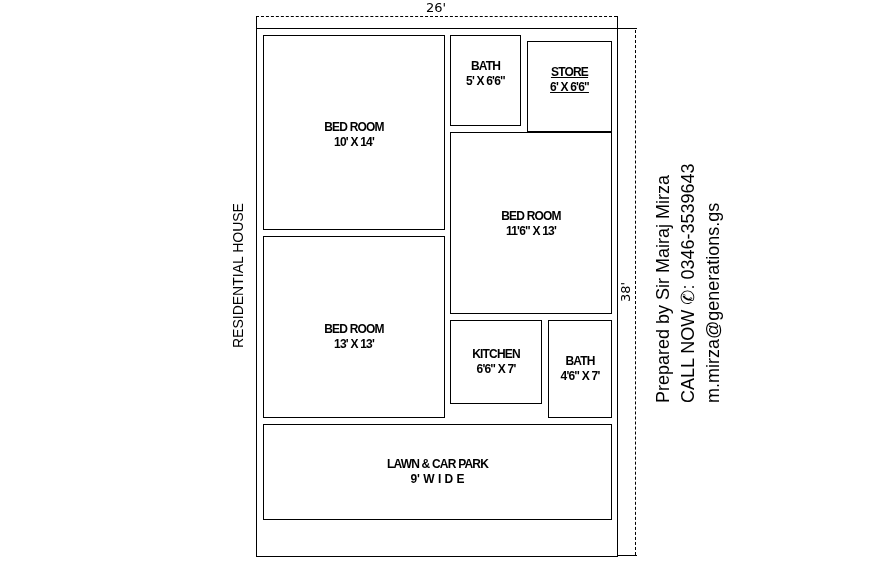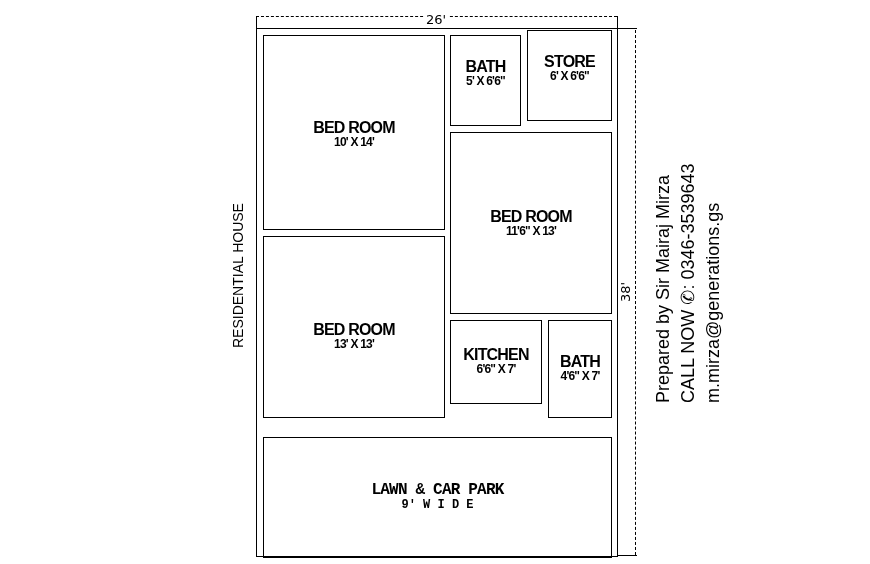--- a/index.html
+++ b/index.html
@@ -1,25 +1,25 @@
 <!DOCTYPE html>
 <html><head>
   <meta charset="utf-8">
   <style>
     html, body { margin: 0; padding: 0; background: #ffffff; }
     body { width: 870px; height: 564px; position: relative; overflow: hidden; font-family: "Liberation Sans", sans-serif; color: #000; }
     .box { position: absolute; border: 1.5px solid #000; box-sizing: border-box; }
     .room { display: flex; flex-direction: column; align-items: center; justify-content: center; text-align: center; }
-    .room-name { font-size: 16px; font-weight: bold; letter-spacing: -0.8px; line-height: 15px; }
+    .room-name { font-size: 12px; font-weight: bold; letter-spacing: -0.8px; line-height: 15px; }
     .room-dim { font-size: 12px; font-weight: bold; letter-spacing: -0.8px; line-height: 15px; }
     .dash-h { position: absolute; height: 0; border-top: 1.5px dashed #000; }
     .dash-v { position: absolute; width: 0; border-left: 1.5px dashed #000; }
     .line-h { position: absolute; height: 0; border-top: 1.5px solid #000; }
     .line-v { position: absolute; width: 0; border-left: 1.5px solid #000; }
-    .dim-label { position: absolute; font-family: "DejaVu Sans", sans-serif; font-size: 13px; font-weight: normal; background: #fff; padding: 12px 2px; }
+    .dim-label { position: absolute; font-family: "DejaVu Sans", sans-serif; font-size: 13px; font-weight: normal; background: #fff; padding: 0 2px; }
     .vert { position: absolute; transform-origin: left top; transform: rotate(-90deg); white-space: nowrap; }
     .credit-line { font-size: 18px; line-height: 18px; }
     .house-title { font-size: 14px; }
   </style>
 </head>
 <body>
 
 <div class="dash-h" style="left:256px; top:16px; width:361px;"></div>
 <div class="line-v" style="left:256px; top:16px; height:14px;"></div>
 <div class="line-v" style="left:617px; top:16px; height:14px;"></div>
@@ -35,21 +35,21 @@
 <div class="box room" style="left:263px; top:35px; width:182px; height:195px; justify-content:flex-start; padding-top:84px;">
   <span class="room-name">BED ROOM</span>
   <span class="room-dim">10' X 14'</span>
 </div>
 
 <div class="box room" style="left:450px; top:35px; width:71px; height:91px; padding-bottom:14px;">
   <span class="room-name">BATH</span>
   <span class="room-dim">5' X 6'6"</span>
 </div>
 
-<div class="box room" style="left:527px; top:30px; width:85px; height:91px; padding-bottom:14px;">
+<div class="box room" style="left:527px; top:41px; width:85px; height:91px; padding-bottom:14px;text-decoration:underline;">
   <span class="room-name">STORE</span>
   <span class="room-dim">6' X 6'6"</span>
 </div>
 
 <div class="box room" style="left:450px; top:132px; width:162px; height:182px; justify-content:flex-start; padding-top:76px;">
   <span class="room-name">BED ROOM</span>
   <span class="room-dim">11'6" X 13'</span>
 </div>
 
 <div class="box room" style="left:263px; top:236px; width:182px; height:182px; justify-content:flex-start; padding-top:85px;">
@@ -60,21 +60,21 @@
 <div class="box room" style="left:450px; top:320px; width:92px; height:84px;">
   <span class="room-name">KITCHEN</span>
   <span class="room-dim">6'6" X 7'</span>
 </div>
 
 <div class="box room" style="left:548px; top:320px; width:64px; height:98px;">
   <span class="room-name">BATH</span>
   <span class="room-dim">4'6" X 7'</span>
 </div>
 
-<div class="box room" style="left:263px; top:437px; width:349px; height:121px;font-family:Liberation Mono, monospace;">
+<div class="box room" style="left:263px; top:424px; width:349px; height:96px;">
   <span class="room-name">LAWN &amp; CAR PARK</span>
   <span class="room-dim" style="letter-spacing:0px;">9' W I D E</span>
 </div>
 
 <div class="vert house-title" style="left:230px; top:348px;">RESIDENTIAL HOUSE</div>
 
 <div class="vert credit-line" style="left:654px; top:403px;">Prepared by Sir Mairaj Mirza</div>
 <div class="vert credit-line" style="left:679px; top:403px;">CALL NOW ✆: 0346-3539643</div>
 <div class="vert credit-line" style="left:704px; top:403px;">m.mirza@generations.gs</div>
 

